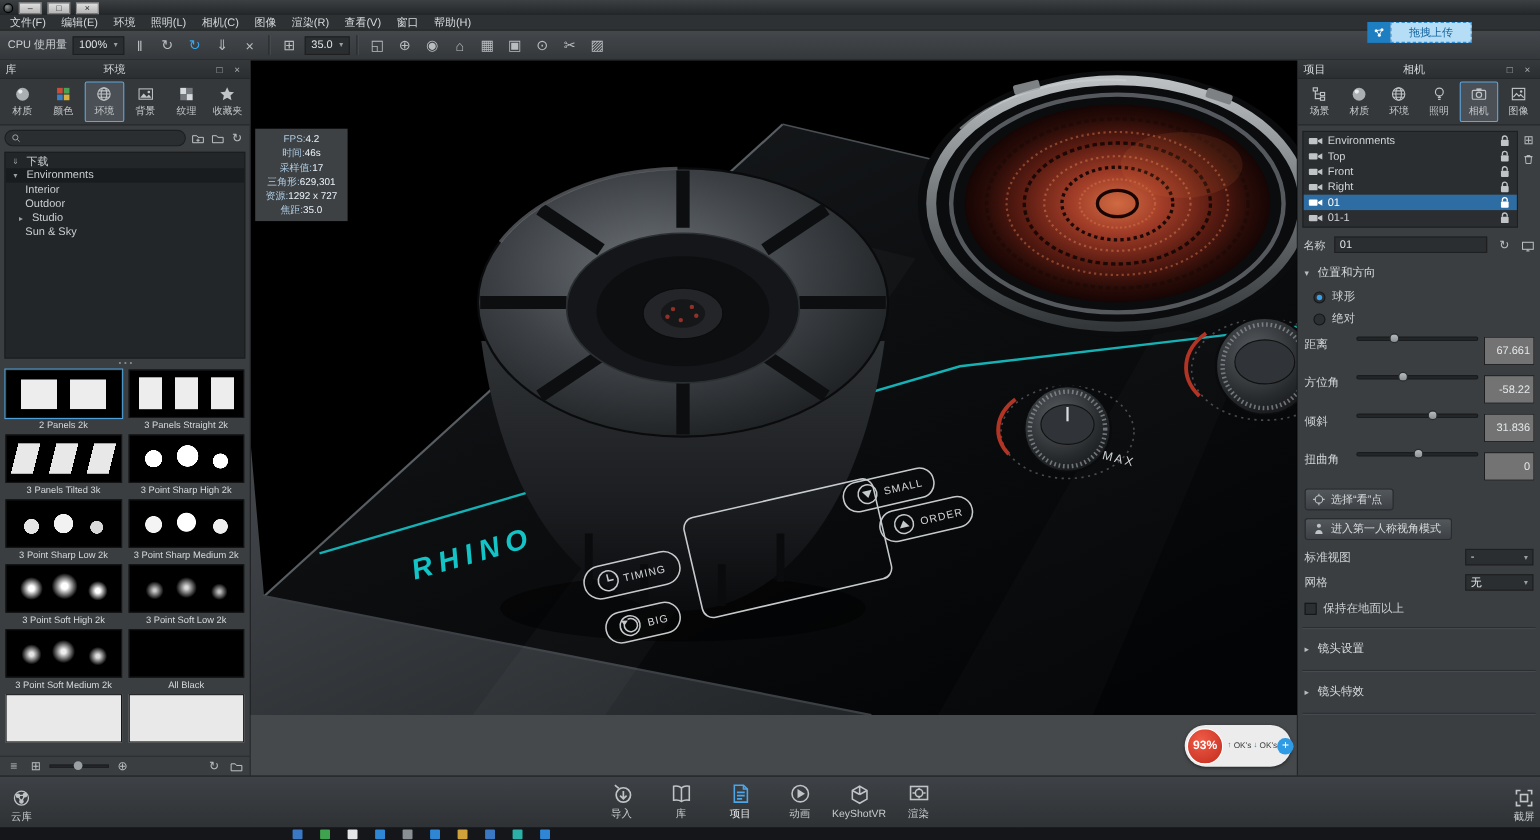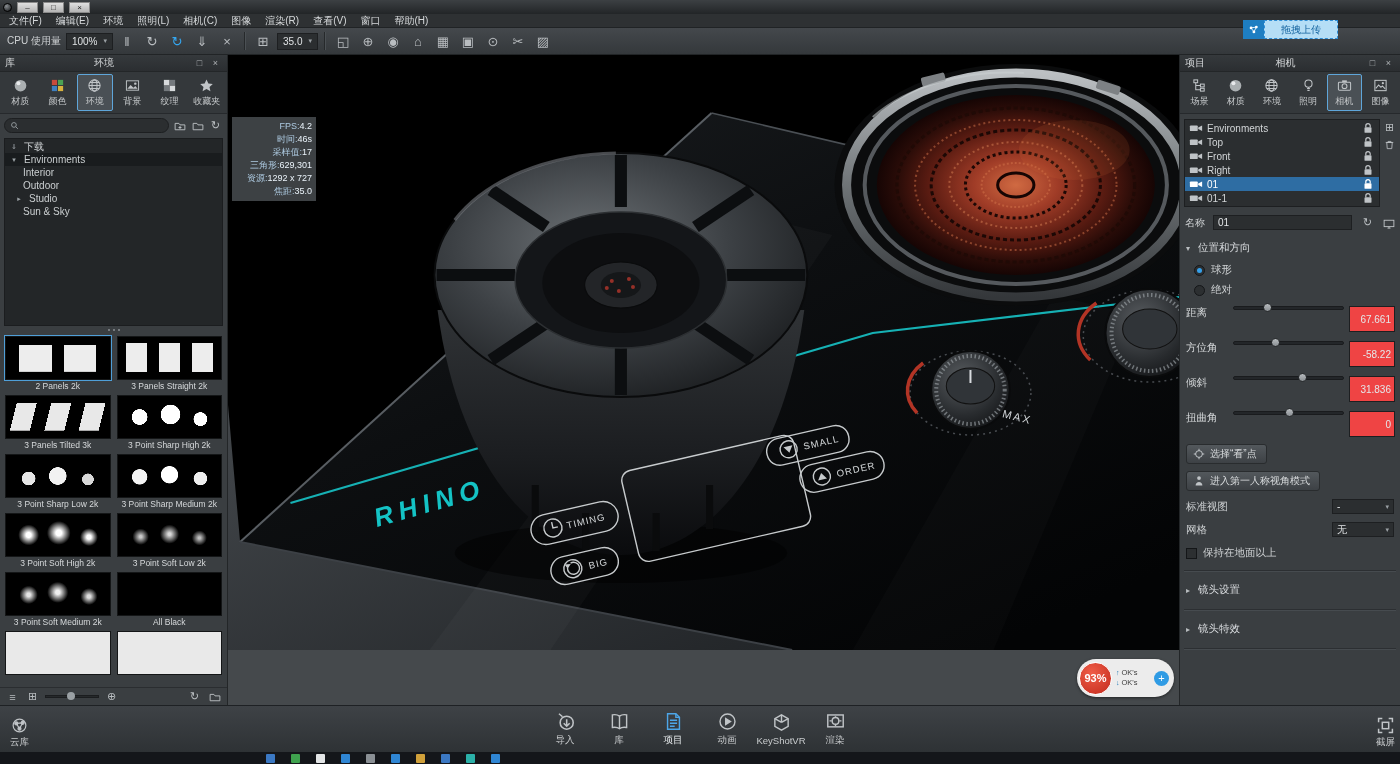--- a/index.html
+++ b/index.html
@@ -72,27 +72,27 @@
 .lfoot{height:18px;border-top:1px solid #2a2d30;display:flex;align-items:center;gap:5px;padding:0 5px;font-size:11px;color:#b9bdc0}
 .lslider{width:54px;height:3px;background:#26292b;border:1px solid #1b1d1f;position:relative}
 .lslider i{position:absolute;left:40%;top:-4px;width:8px;height:8px;border-radius:50%;background:#9aa0a4}
 .spring{flex:1}
 
 .center{flex:1;display:flex;flex-direction:column;background:#45494c;min-width:0}
 .viewport{height:595px;background:#000;position:relative;overflow:hidden}
 .scene{position:absolute;inset:0;width:100%;height:100%}
 .vt{fill:#e3e7e9;stroke:none;font-size:9.5px;letter-spacing:1px}
 .stats{position:absolute;left:4px;top:62px;width:84px;background:rgba(105,112,117,.58);padding:3px 4px;font-size:9px;line-height:13px}
-.stat-row{display:flex;justify-content:flex-end}
+.stat-row{display:flex;justify-content:center}
 .stat-row b{font-weight:normal;color:#aecbe2}
 .stat-row span{color:#eaf3fa}
 .vbottom{flex:1;position:relative}
 .badge{position:absolute;top:9px;right:5px;width:97px;height:38px;background:#ececec;border-radius:19px;display:flex;align-items:center;box-shadow:0 1px 3px rgba(0,0,0,.5)}
 .badge-pct{width:33px;height:33px;margin-left:2px;border-radius:50%;background:radial-gradient(circle at 38% 32%,#ef5c47,#c22a1c);border:1.5px solid #fff;color:#fff;font-size:11px;font-weight:bold;display:flex;align-items:center;justify-content:center;flex:none}
-.badge-col{flex:1;display:flex;flex-direction:column;gap:2px;padding-left:4px;font-size:7.5px;color:#3c3c3c;line-height:8px}
+.badge-col{flex:1;display:flex;flex-direction:row;gap:2px;padding-left:4px;font-size:7.5px;color:#3c3c3c;line-height:8px}
 .badge-col span{display:flex;align-items:center;gap:2px}
 .badge-col i{font-style:normal;font-size:7px;color:#1d76b4}
 .badge-plus{width:15px;height:15px;border-radius:50%;background:#2f9be4;color:#fff;font-size:11px;line-height:14px;text-align:center;margin-right:5px;flex:none}
 
 .cam-area{display:flex;margin:5px 3px 0 4px;gap:2px}
 .cam-list{flex:1;background:#2b2e30;border:1px solid #1d1f21;height:88px;overflow:hidden;padding-top:1px}
 .cam-row{height:14px;display:flex;align-items:center;gap:4px;padding:0 4px;font-size:10px;color:#d2d5d7}
 .cam-row.sel{background:#2e6da3;color:#fff}
 .cam-row.sel svg{color:#fff}
 .cam-name{flex:1}
@@ -104,21 +104,21 @@
 .txt{flex:1;height:15px;background:#2b2e30;border:1px solid #1d1f21;color:#e2e5e7;font-size:10px;padding:0 4px;font-family:inherit;min-width:0}
 .sec-hd{display:flex;align-items:center;gap:4px;margin:11px 6px 2px;font-size:10.5px;color:#dadde0}
 .sec-hd .car{font-size:8px;color:#b9bdc0;width:8px}
 .radio-row{display:flex;align-items:center;gap:6px;margin:6px 0 0 14px;font-size:10.5px}
 .radio{width:11px;height:11px;border-radius:50%;background:#2c2f31;border:1px solid #141618;position:relative;flex:none}
 .radio.on::after{content:"";position:absolute;inset:2px;border-radius:50%;background:#35a0ea}
 .slider-row{display:flex;align-items:flex-start;gap:5px;margin:9px 5px 0 6px;font-size:10.5px}
 .sl-label{width:42px;flex:none;color:#d4d7d9}
 .sl-track{flex:1;height:4px;background:#232629;border:1px solid #191b1d;border-radius:2px;position:relative}
 .sl-knob{position:absolute;top:-4px;width:9px;height:9px;border-radius:50%;background:linear-gradient(#b8bcbf,#8a8f93);border:1px solid #2a2d2f;margin-left:-4px}
-.sl-value{width:46px;flex:none;height:15px;background:#ef4444;border:1px solid #1d1f21;color:#e4e7e9;font-size:10px;display:flex;align-items:center;justify-content:flex-end;padding:12px 3px}
+.sl-value{width:46px;flex:none;height:15px;background:#737373;border:1px solid #1d1f21;color:#e4e7e9;font-size:10px;display:flex;align-items:center;justify-content:flex-end;padding:12px 3px}
 .pbtn{display:flex;align-items:center;gap:5px;width:max-content;background:linear-gradient(#53585c,#3d4145);border:1px solid #292c2e;border-radius:3px;color:#d8dbdd;font-size:10px;padding:2px 9px 2px 6px;margin:7px 0 0 6px}
 .pbtn svg{width:12px;height:12px}
 .form-row{display:flex;align-items:center;margin:8px 6px 0;font-size:10.5px}
 .fl{flex:1}
 .dd{width:62px;height:15px;background:#2b2e30;border:1px solid #1d1f21;display:flex;align-items:center;justify-content:space-between;padding:0 4px;font-size:10px;color:#e2e5e7}
 .cb-row{display:flex;align-items:center;gap:6px;margin:9px 6px 0;font-size:10.5px}
 .cbox{width:11px;height:11px;background:#2c2f31;border:1px solid #141618;flex:none}
 .rsep{height:2px;border-top:1px solid #2c2f32;border-bottom:1px solid #464b4f;margin:10px 4px 0}
 
 .dock{position:absolute;left:0;right:0;bottom:12px;height:47px;background:linear-gradient(#3e4246,#2e3235);border-top:1px solid #1e2124;display:flex;align-items:center;justify-content:center;gap:2px}

